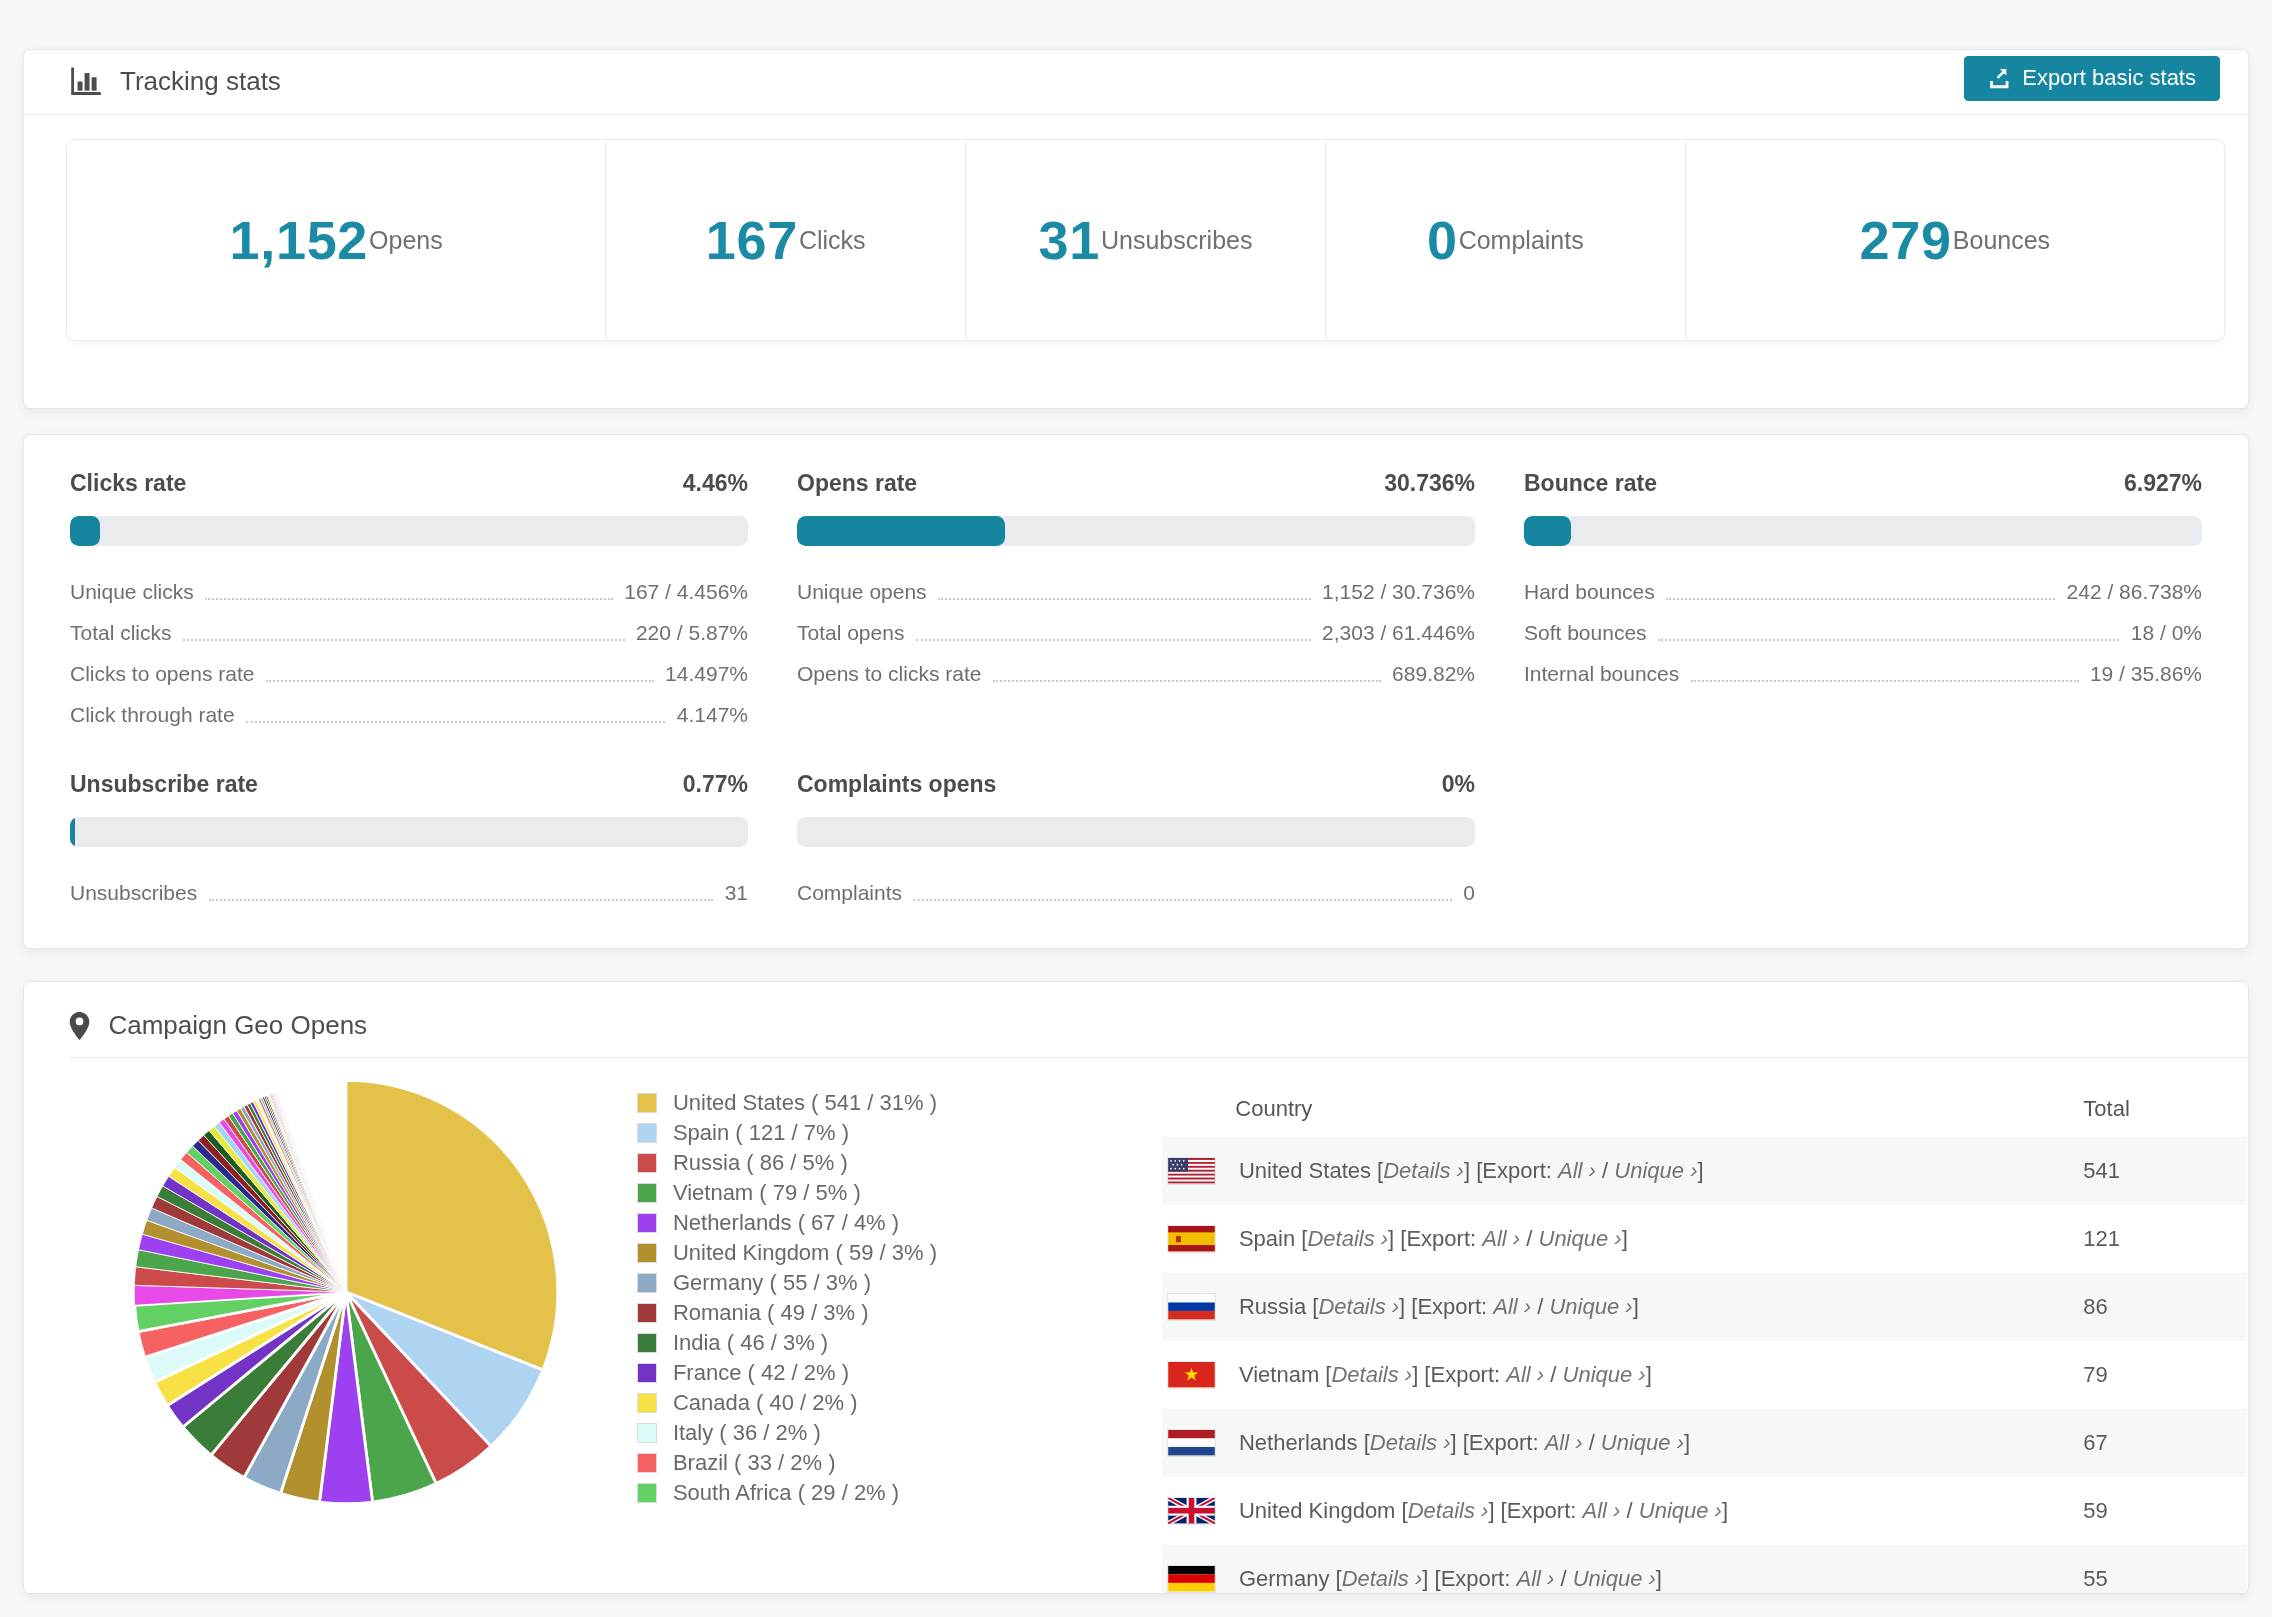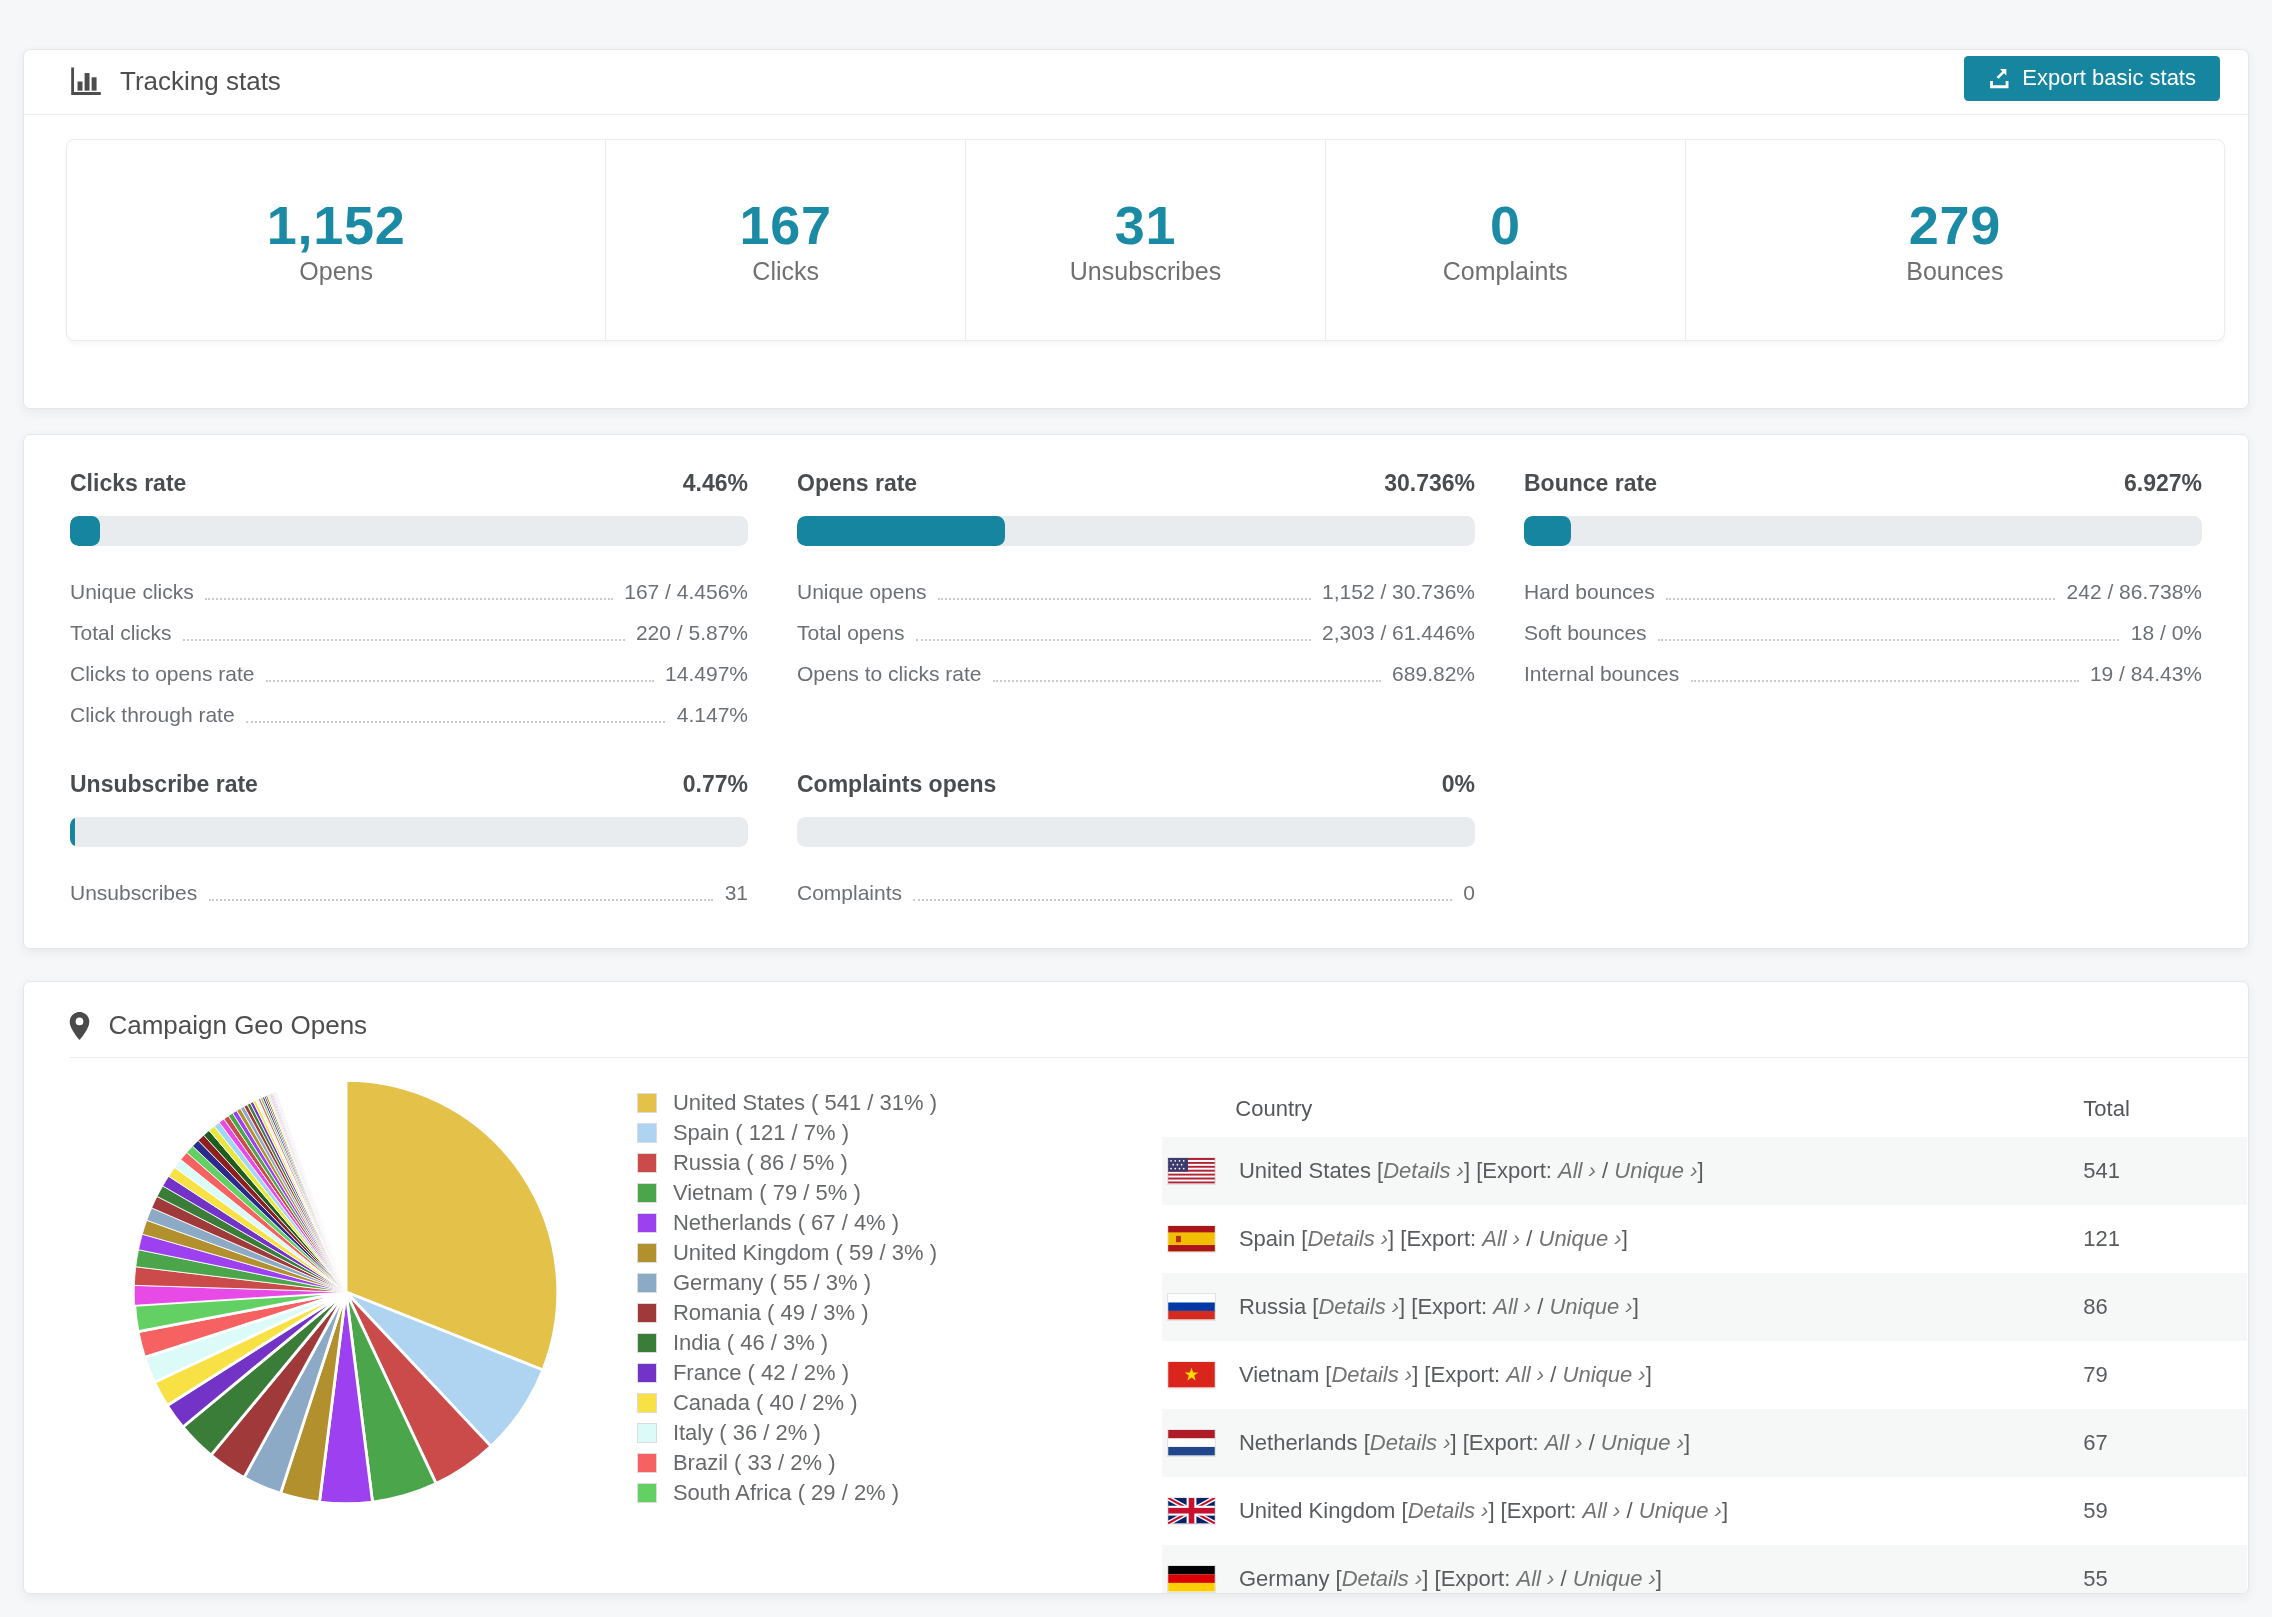--- a/index.html
+++ b/index.html
@@ -20,21 +20,21 @@
   .t-title{position:absolute;top:15.5px;left:45px;display:flex;align-items:center;gap:17px;
     font-size:26px;color:#4d4d4d;}
   .t-title svg{display:block;}
   .t-div{position:absolute;top:64px;left:0;right:0;border-top:1.4px solid #eceef0;}
   .export-btn{position:absolute;top:5.6px;right:28px;height:45px;display:flex;align-items:center;gap:11.3px;
     background:#1585a0;color:#fff;border:none;border-radius:4.2px;padding:16px 24px;font-size:22px;
     font-family:"Liberation Sans",sans-serif;cursor:pointer;text-align:right;}
   .stats-strip{position:absolute;top:89px;left:42px;right:23px;height:200px;
     border:1.4px solid #e9ebed;border-radius:8.5px;display:flex;background:#fff;
     box-shadow:0 2.1px 4.2px rgba(0,0,0,.04);}
-  .sbox{flex:1;display:flex;flex-direction:column;align-items:center;justify-content:center;gap:1px;
+  .sbox{flex:1;display:flex;flex-direction:row;align-items:center;justify-content:center;gap:1px;
     border-right:1.4px solid #e9ebed;}
   .sbox:first-child,.sbox:last-child{flex:1.5;}
   .sbox:last-child{border-right:none;}
   .snum{font-size:54px;font-weight:700;color:#1b8aa5;letter-spacing:0.7px;}
   .slabel{font-size:25px;color:#707070;}
   
   #card-rates{top:434px;height:515px;padding:35px 46px;text-align:center;}
   .rates-grid{display:grid;grid-template-columns:repeat(3,1fr);column-gap:49px;row-gap:35px;}
   .rate-head{display:flex;justify-content:space-between;align-items:baseline;
     font-size:23px;font-weight:700;color:#4a4d4f;margin-bottom:18.4px;height:28px;}
@@ -188,21 +188,21 @@
             <span>242 / 86.738%</span>
           </div>
         <div class="rate-row">
             <span>Soft bounces</span>
             <span class="leader"></span>
             <span>18 / 0%</span>
           </div>
         <div class="rate-row">
             <span>Internal bounces</span>
             <span class="leader"></span>
-            <span>19 / 84.43%</span>
+            <span>19 / 35.86%</span>
           </div>
       </div>
     </div>
 
     <div class="rate-block">
       <div class="rate-head">
         <span>Unsubscribe rate</span>
         <span>0.77%</span>
       </div>
       <div class="rate-bar">

